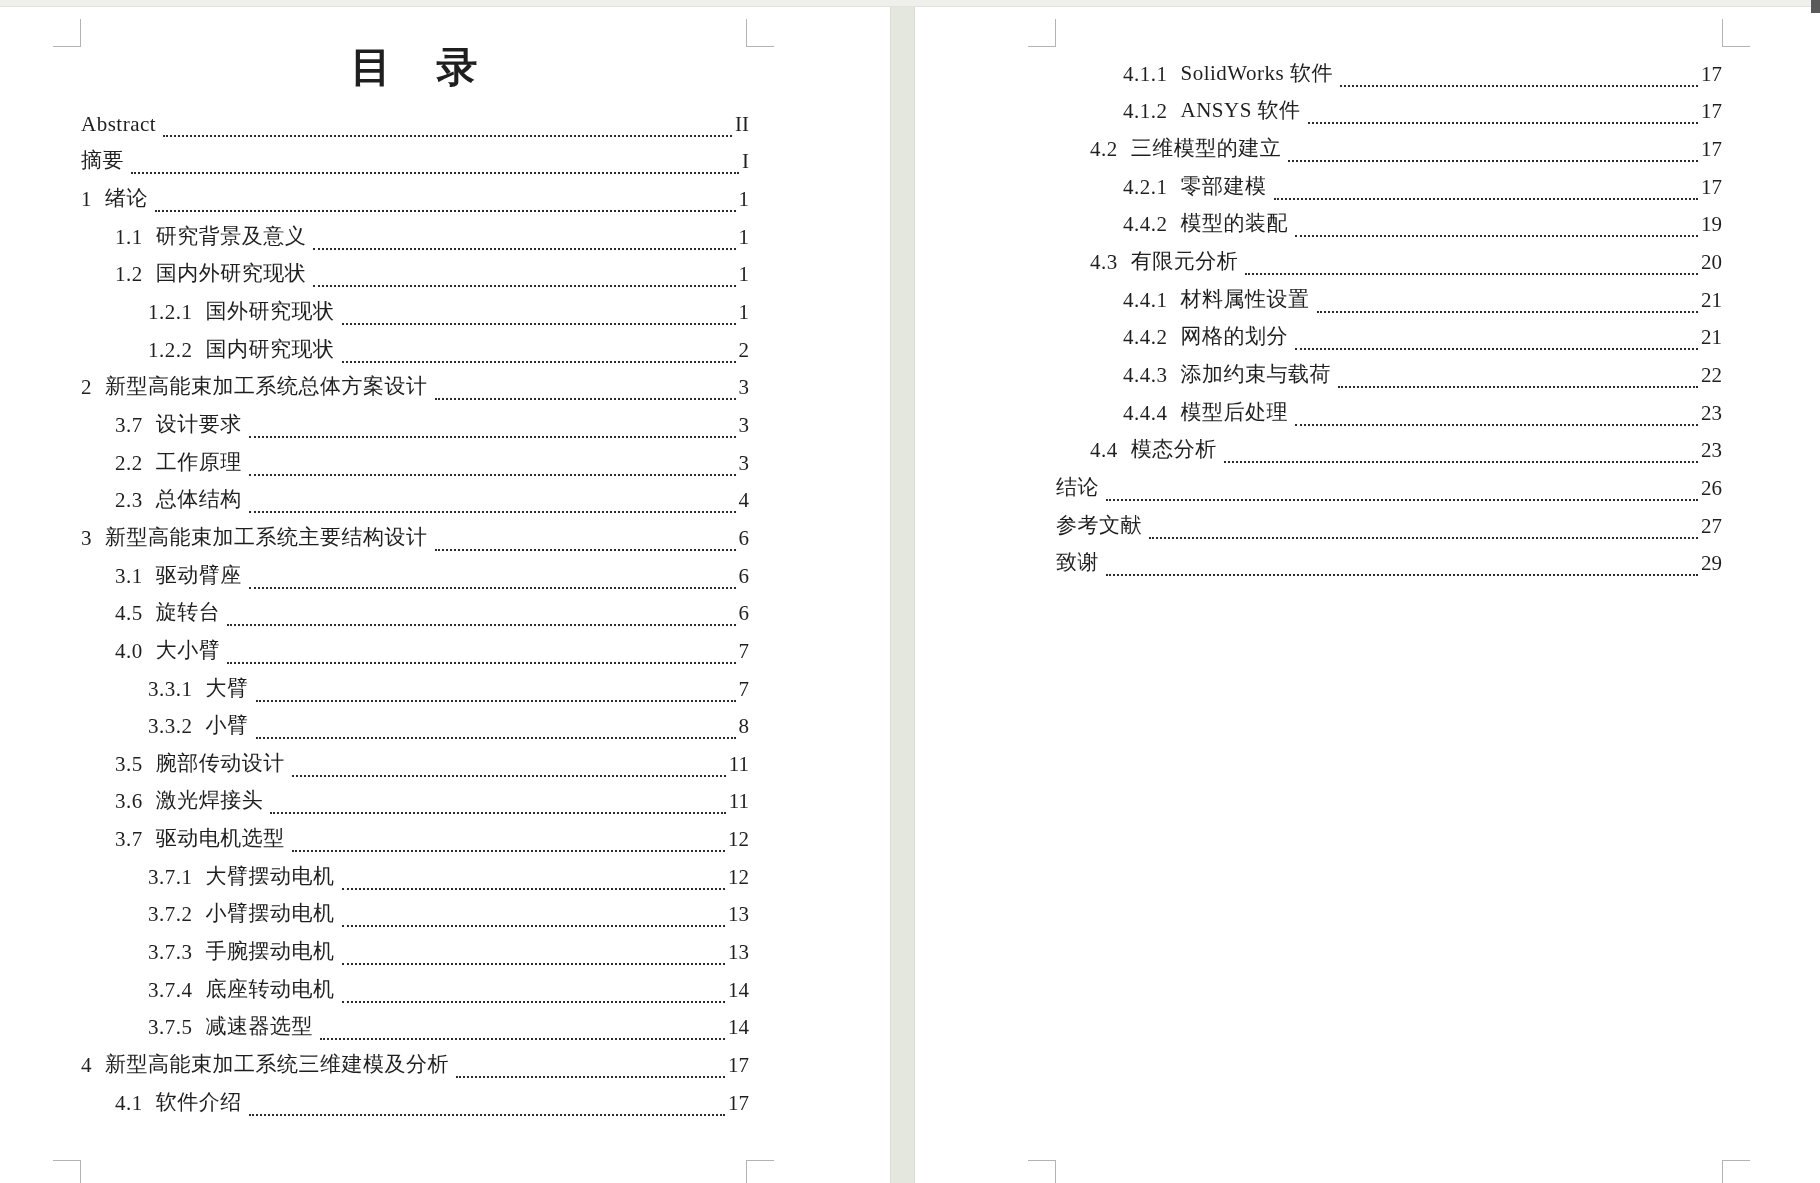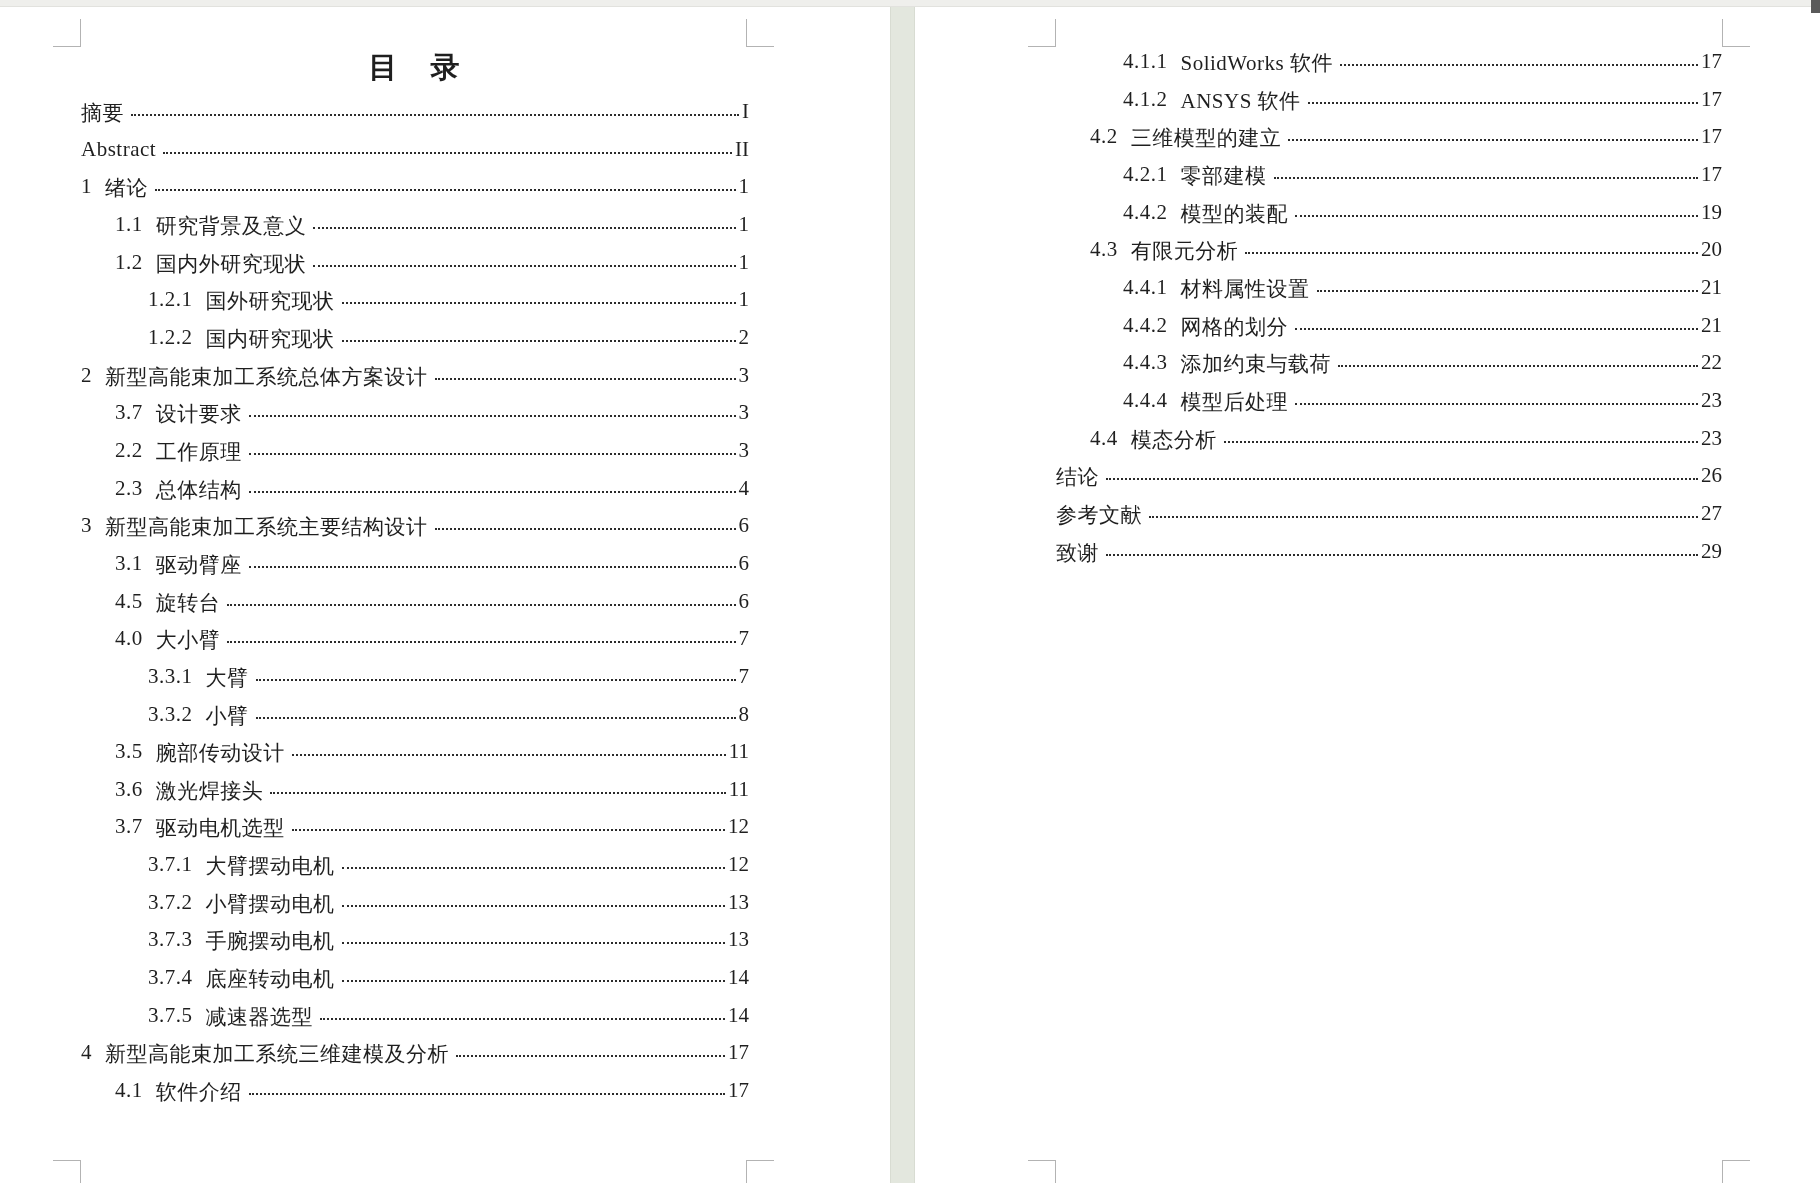--- a/index.html
+++ b/index.html
@@ -37,29 +37,29 @@
   
   .mark{position:absolute;width:27px;height:27px;}
   .mark.tl{border-right:1px solid var(--mark);border-bottom:1px solid var(--mark);}
   .mark.tr{border-left:1px solid var(--mark);border-bottom:1px solid var(--mark);}
   .mark.bl{border-right:1px solid var(--mark);border-top:1px solid var(--mark);}
   .mark.br{border-left:1px solid var(--mark);border-top:1px solid var(--mark);}
 
   .doc-title{
     position:absolute;left:81px;top:44px;width:668px;height:46px;
     line-height:46px;text-align:center;
-    font-size:29px;font-weight:bold;letter-spacing:2px;
+    font-size:41px;font-weight:bold;letter-spacing:2px;
   }
 
   .toc-list{position:absolute;}
   .toc-left{left:81px;top:99px;width:668px;}
   .toc-right{left:1056px;top:49px;width:666px;}
 
   .toc-row{
-    display:flex;align-items:flex-start;
+    display:flex;align-items:flex-end;
     height:37.66px;font-size:21px;white-space:nowrap;
   }
   .toc-row.lvl1{padding-left:34px;}
   .toc-row.lvl2{padding-left:67px;}
   .num{margin-right:13px;letter-spacing:0.5px;}
   .num:empty{display:none;margin:0;}
   .label{letter-spacing:0.5px;}
   .leader{
     flex:1;height:15px;min-width:20px;
     border-bottom:2px dotted var(--leader);
@@ -86,29 +86,29 @@
     <div class="mark br" style="left:808px;top:1160px;"></div>
   </div>
 
   <div class="gutter"></div>
 
   <div class="doc-title">目　录</div>
 
   <div id="toc-left" class="toc-list toc-left">
       <div class="toc-row lvl0">
 
+    <span class="label">Abstract</span>
+    <span class="leader"></span>
+    <span class="pagenum">II</span>
+  </div>
+      <div class="toc-row lvl0">
+
     <span class="label">摘要</span>
     <span class="leader"></span>
     <span class="pagenum">I</span>
-  </div>
-      <div class="toc-row lvl0">
-
-    <span class="label">Abstract</span>
-    <span class="leader"></span>
-    <span class="pagenum">II</span>
   </div>
       <div class="toc-row lvl0">
     <span class="num">1</span>
     <span class="label">绪论</span>
     <span class="leader"></span>
     <span class="pagenum">1</span>
   </div>
       <div class="toc-row lvl1">
     <span class="num">1.1</span>
     <span class="label">研究背景及意义</span>

